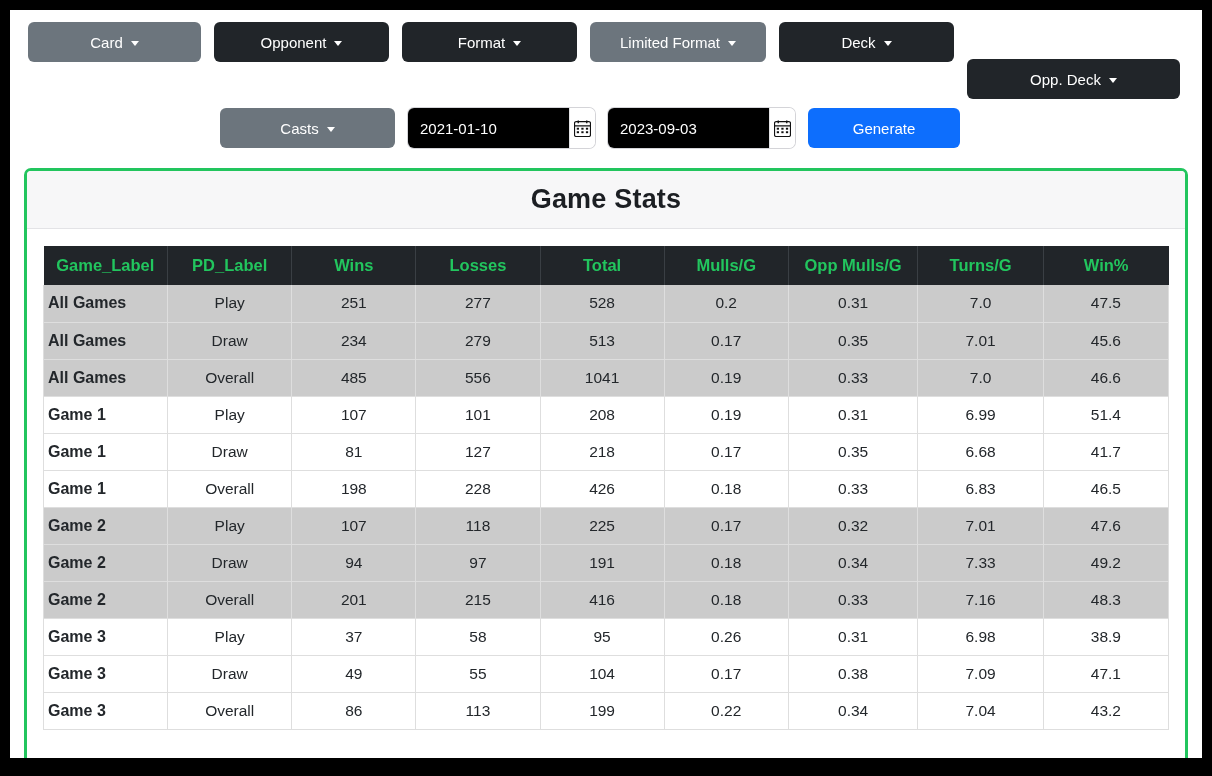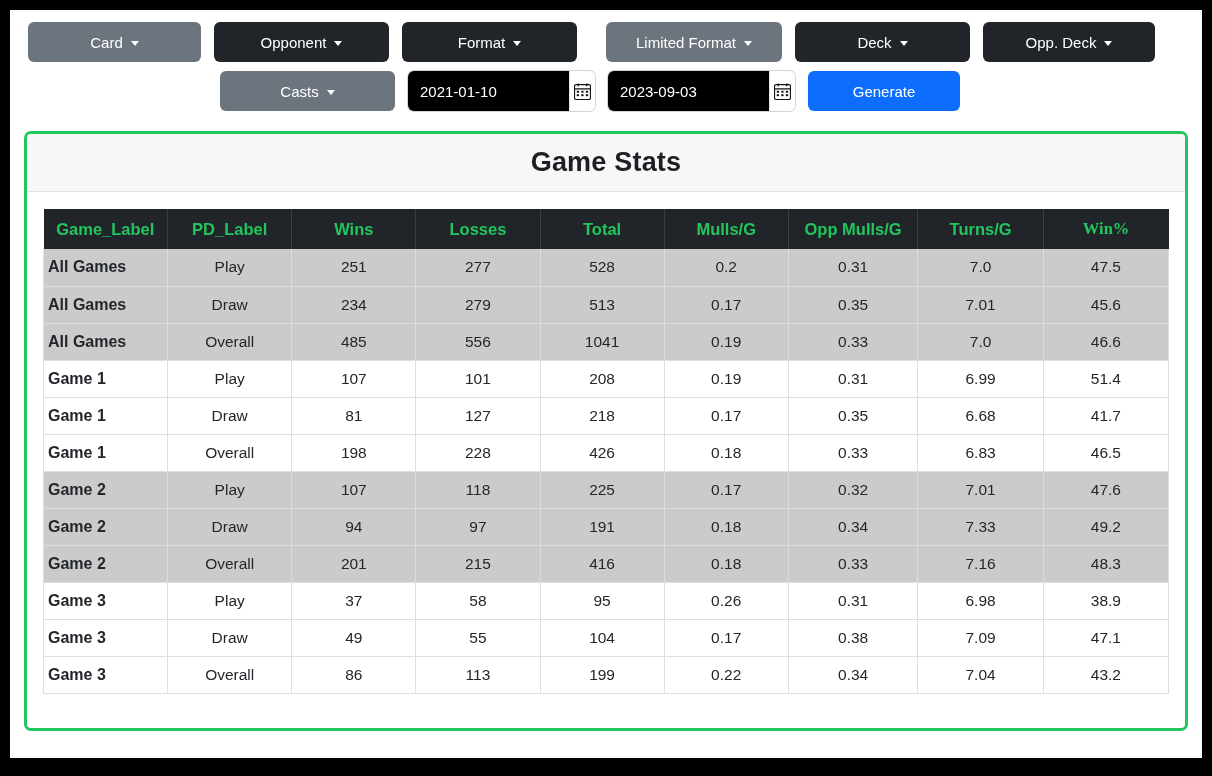--- a/index.html
+++ b/index.html
@@ -52,23 +52,23 @@
     border-right: 4.5px solid transparent;
     border-top: 5px solid #ffffff;
     display: inline-block;
     margin-top: 2px;
   }
 
   
   #btn-card        { width: 173px; }
   #btn-opponent    { width: 175px; }
   #btn-format      { width: 175px; }
-  #btn-limited     { width: 176px; margin-left: 16px; }
+  #btn-limited     { width: 176px; }
   #btn-deck        { width: 175px; }
-  #btn-oppdeck     { width: 172px; }
+  #btn-oppdeck     { width: 213px; margin-top: 37px; }
   #btn-casts       { width: 175px; }
 
   .date-group {
     display: flex;
     height: 40px;
     border-radius: 6px;
     overflow: hidden;
     width: 187px;
     box-shadow: 0 0 0 1px #d4d4d8;
   }
@@ -137,21 +137,21 @@
   }
   thead th {
     background: #212529;
     color: #22c55e;
     font-size: 16.5px;
     font-weight: bold;
     text-align: center;
     padding: 10px 4px;
     border-right: 1px solid #3a3f44;
   }
-  thead th:last-child { border-right: none; font-family: Liberation Serif, serif; }
+  thead th:last-child { border-right: none; }
 
   tbody td {
     font-size: 15.5px;
     color: #23272b;
     text-align: center;
     padding: 9px 4px;
     border: 1px solid #dedede;
     border-top: none;
     height: 37px;
   }

